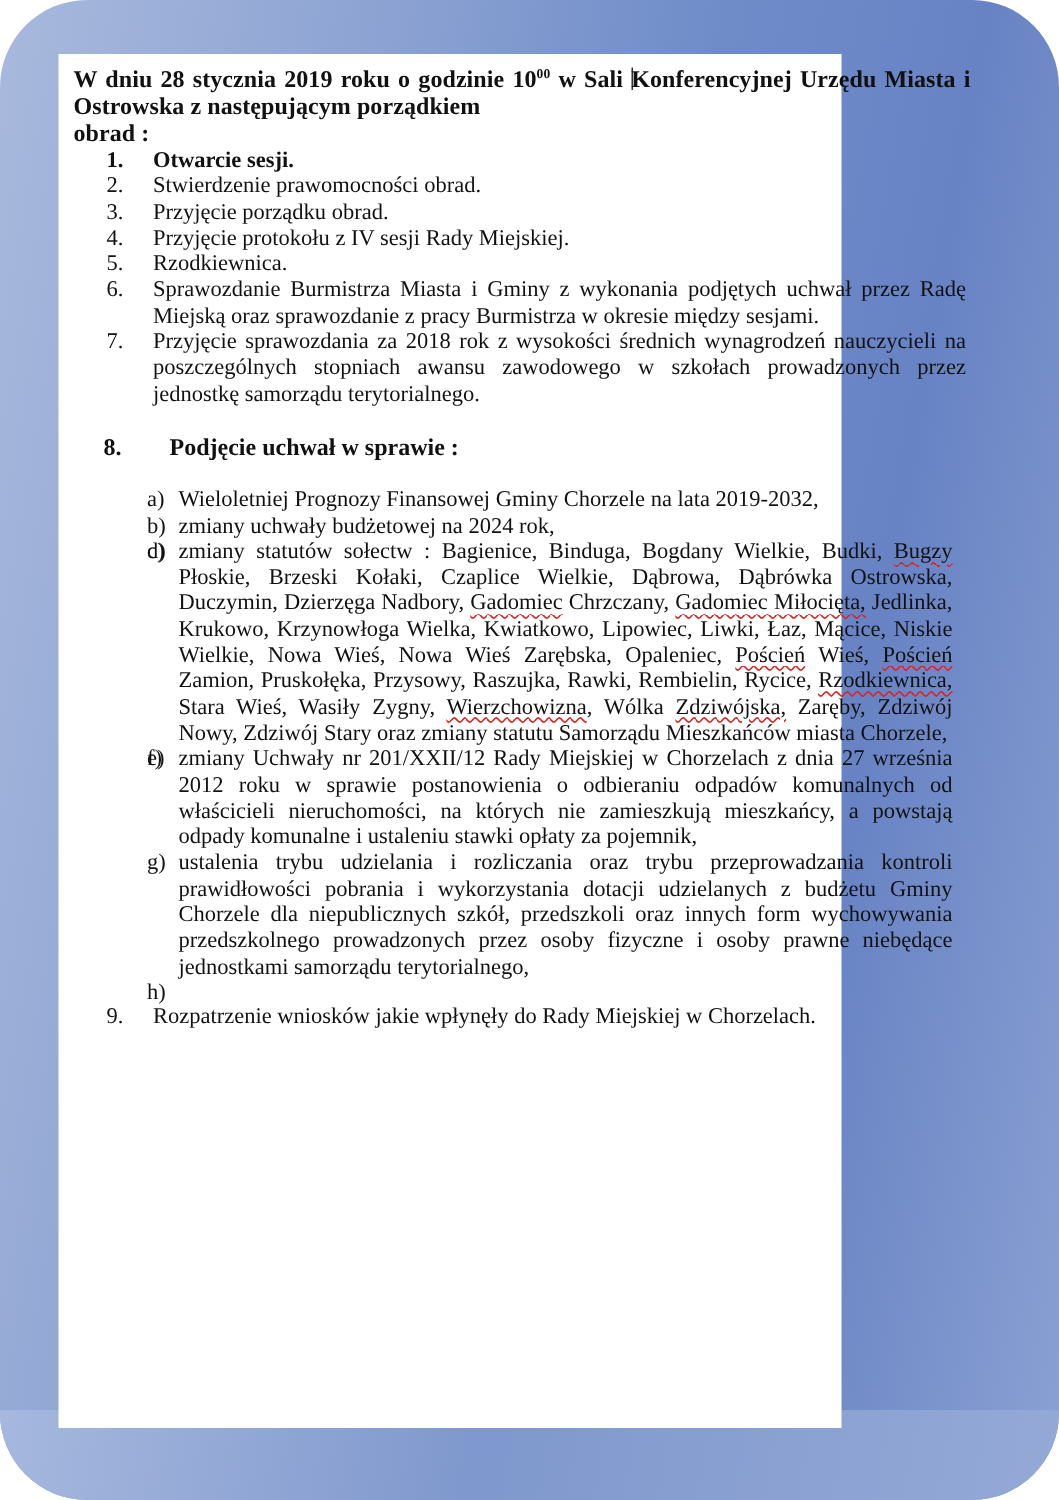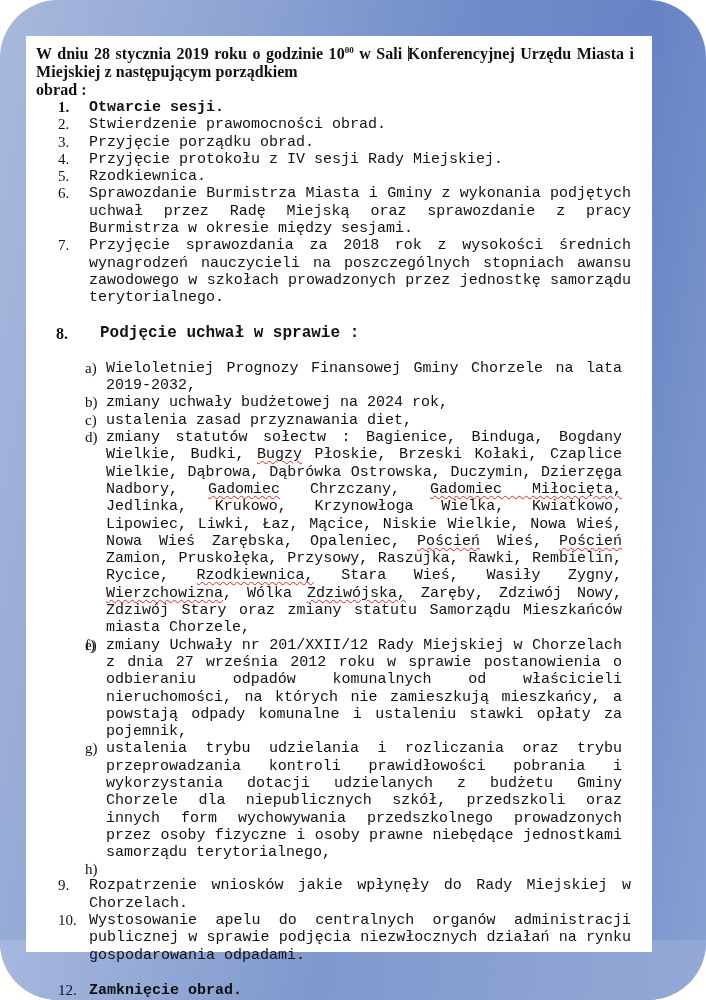--- a/index.html
+++ b/index.html
@@ -13,57 +13,57 @@
       position: absolute; left: 0; top: 0; width: 706px; height: 1000px;
       border-radius: 58px;
       background: linear-gradient(100deg, #a9b9dd 0%, #8ba2d2 30%, #6f8cc9 55%, #6883c4 75%, #8aa1d3 100%);
       overflow: hidden;
     }
     .frame::after {
       content: ""; position: absolute; left: 0; right: 0; bottom: 0; height: 60px;
       background: linear-gradient(100deg, #a6b8de 0%, #7f98cd 45%, #94a9d6 100%);
     }
     .page {
-      position: absolute; left: 26px; top: 36px; width: 626px; height: 916px;
+      position: absolute; left: 39px; top: 36px; width: 522px; height: 916px;
       background: #ffffff; z-index: 2;
       box-sizing: border-box; padding: 9px 0 0 10px;
     }
     .intro {
       font-weight: bold; font-size: 16px; line-height: 18px;
       width: 598px; text-align: justify; text-align-last: left;
       letter-spacing: 0.05px;
     }
     .intro .line { display: block; }
     .intro .line.just { text-align: justify; text-align-last: justify; }
     sup { font-size: 9px; vertical-align: 6px; line-height: 0; }
     .cursor { display: inline-block; width: 1px; height: 15px; background: #333; vertical-align: -2px; margin-right: -1px; }
     ol.main { margin: 0; padding: 0; list-style: none; font-size: 15px; line-height: 17.3px; }
     ol.main > li { position: relative; padding-left: 53px; width: 542px; }
     ol.main > li .num { position: absolute; left: 22px; top: 0; }
-    .txt { display: block; text-align: justify; font-family: Liberation Mono, monospace; }
+    .txt { display: block; text-align: justify; }
     .bold { font-weight: bold; }
     .gap8 { height: 18px; }
     .item8 { font-weight: bold; font-size: 16px; padding-left: 0 !important; }
     .item8 .num { left: 20px !important; }
     .item8 .txt { padding-left: 64px; }
     ol.sub { margin: 0; padding: 0; list-style: none; font-size: 15px; line-height: 17.3px; }
     ol.sub > li { position: relative; padding-left: 70px; width: 516px; }
     ol.sub > li .let { position: absolute; left: 49px; top: 0; }
     .squig { text-decoration: underline wavy #d22; text-decoration-thickness: 1px; text-underline-offset: 2px; }
   </style>
 </head>
 <body>
 
 <div class="frame"></div>
 
 <div class="page">
 
   <div class="intro">
     <span class="line just"><span>W dniu 28 stycznia 2019 roku o godzinie 10</span><sup>00</sup><span> w  Sali </span><span class="cursor"></span><span>Konferencyjnej Urzędu Miasta i</span></span>
-    <span class="line">Miejskiej z następującym porządkiem</span>
+    <span class="line">Ostrowska z następującym porządkiem</span>
     <span class="line">obrad :</span>
   </div>
 
   <ol class="main">
     <li>
         <span class="num bold">1.</span>
         <span class="txt bold">Otwarcie sesji.</span>
       </li>
     <li>
         <span class="num">2.</span>
@@ -101,21 +101,20 @@
     <li>
         <span class="let">a)</span>
         <span class="txt">Wieloletniej Prognozy Finansowej Gminy Chorzele na lata 2019-2032,</span>
       </li>
     <li>
         <span class="let">b)</span>
         <span class="txt">zmiany uchwały budżetowej na 2024 rok,</span>
       </li>
     <li>
         <span class="let">c)</span>
-        <span class="txt">ustalenia zasad przyznawania diet,</span>
       </li>
     <li>
         <span class="let">d)</span>
         <span class="txt"><span>zmiany statutów sołectw : Bagienice,  Binduga,  Bogdany Wielkie, Budki, </span><span class="squig">Bugzy</span><span> Płoskie, Brzeski Kołaki, Czaplice Wielkie, Dąbrowa, Dąbrówka Ostrowska, Duczymin, Dzierzęga Nadbory, </span><span class="squig">Gadomiec</span><span> Chrzczany, </span><span class="squig">Gadomiec Miłocięta,</span><span> Jedlinka, Krukowo, Krzynowłoga Wielka, Kwiatkowo, Lipowiec, Liwki, Łaz, Mącice, Niskie Wielkie, Nowa Wieś, Nowa Wieś Zarębska, Opaleniec, </span><span class="squig">Poścień</span><span> Wieś, </span><span class="squig">Poścień</span><span> Zamion, Pruskołęka, Przysowy, Raszujka, Rawki, Rembielin, Rycice, </span><span class="squig">Rzodkiewnica,</span><span> Stara Wieś, Wasiły Zygny, </span><span class="squig">Wierzchowizna</span><span>, Wólka </span><span class="squig">Zdziwójska,</span><span> Zaręby, Zdziwój Nowy, Zdziwój Stary oraz zmiany statutu Samorządu Mieszkańców miasta Chorzele,</span></span>
       </li>
     <li>
         <span class="let">e)</span>
       </li>
     <li>
         <span class="let">f)</span>
@@ -129,24 +128,16 @@
         <span class="let">h)</span>
       </li>
   </ol>
 
   <ol class="main">
     <li class="gap8" style="height:16px"></li>
     <li>
         <span class="num">9.</span>
         <span class="txt">Rozpatrzenie wniosków jakie wpłynęły do Rady Miejskiej w Chorzelach.</span>
       </li>
-    <li>
-        <span class="num">10.</span>
-        <span class="txt">Wystosowanie apelu do centralnych organów administracji publicznej w sprawie podjęcia  niezwłocznych działań na rynku gospodarowania odpadami.</span>
-      </li>
     <li class="gap8"></li>
-    <li>
-        <span class="num">12.</span>
-        <span class="txt bold"> Zamknięcie obrad.</span>
-      </li>
   </ol>
 
 </div>
 
 </body></html>

